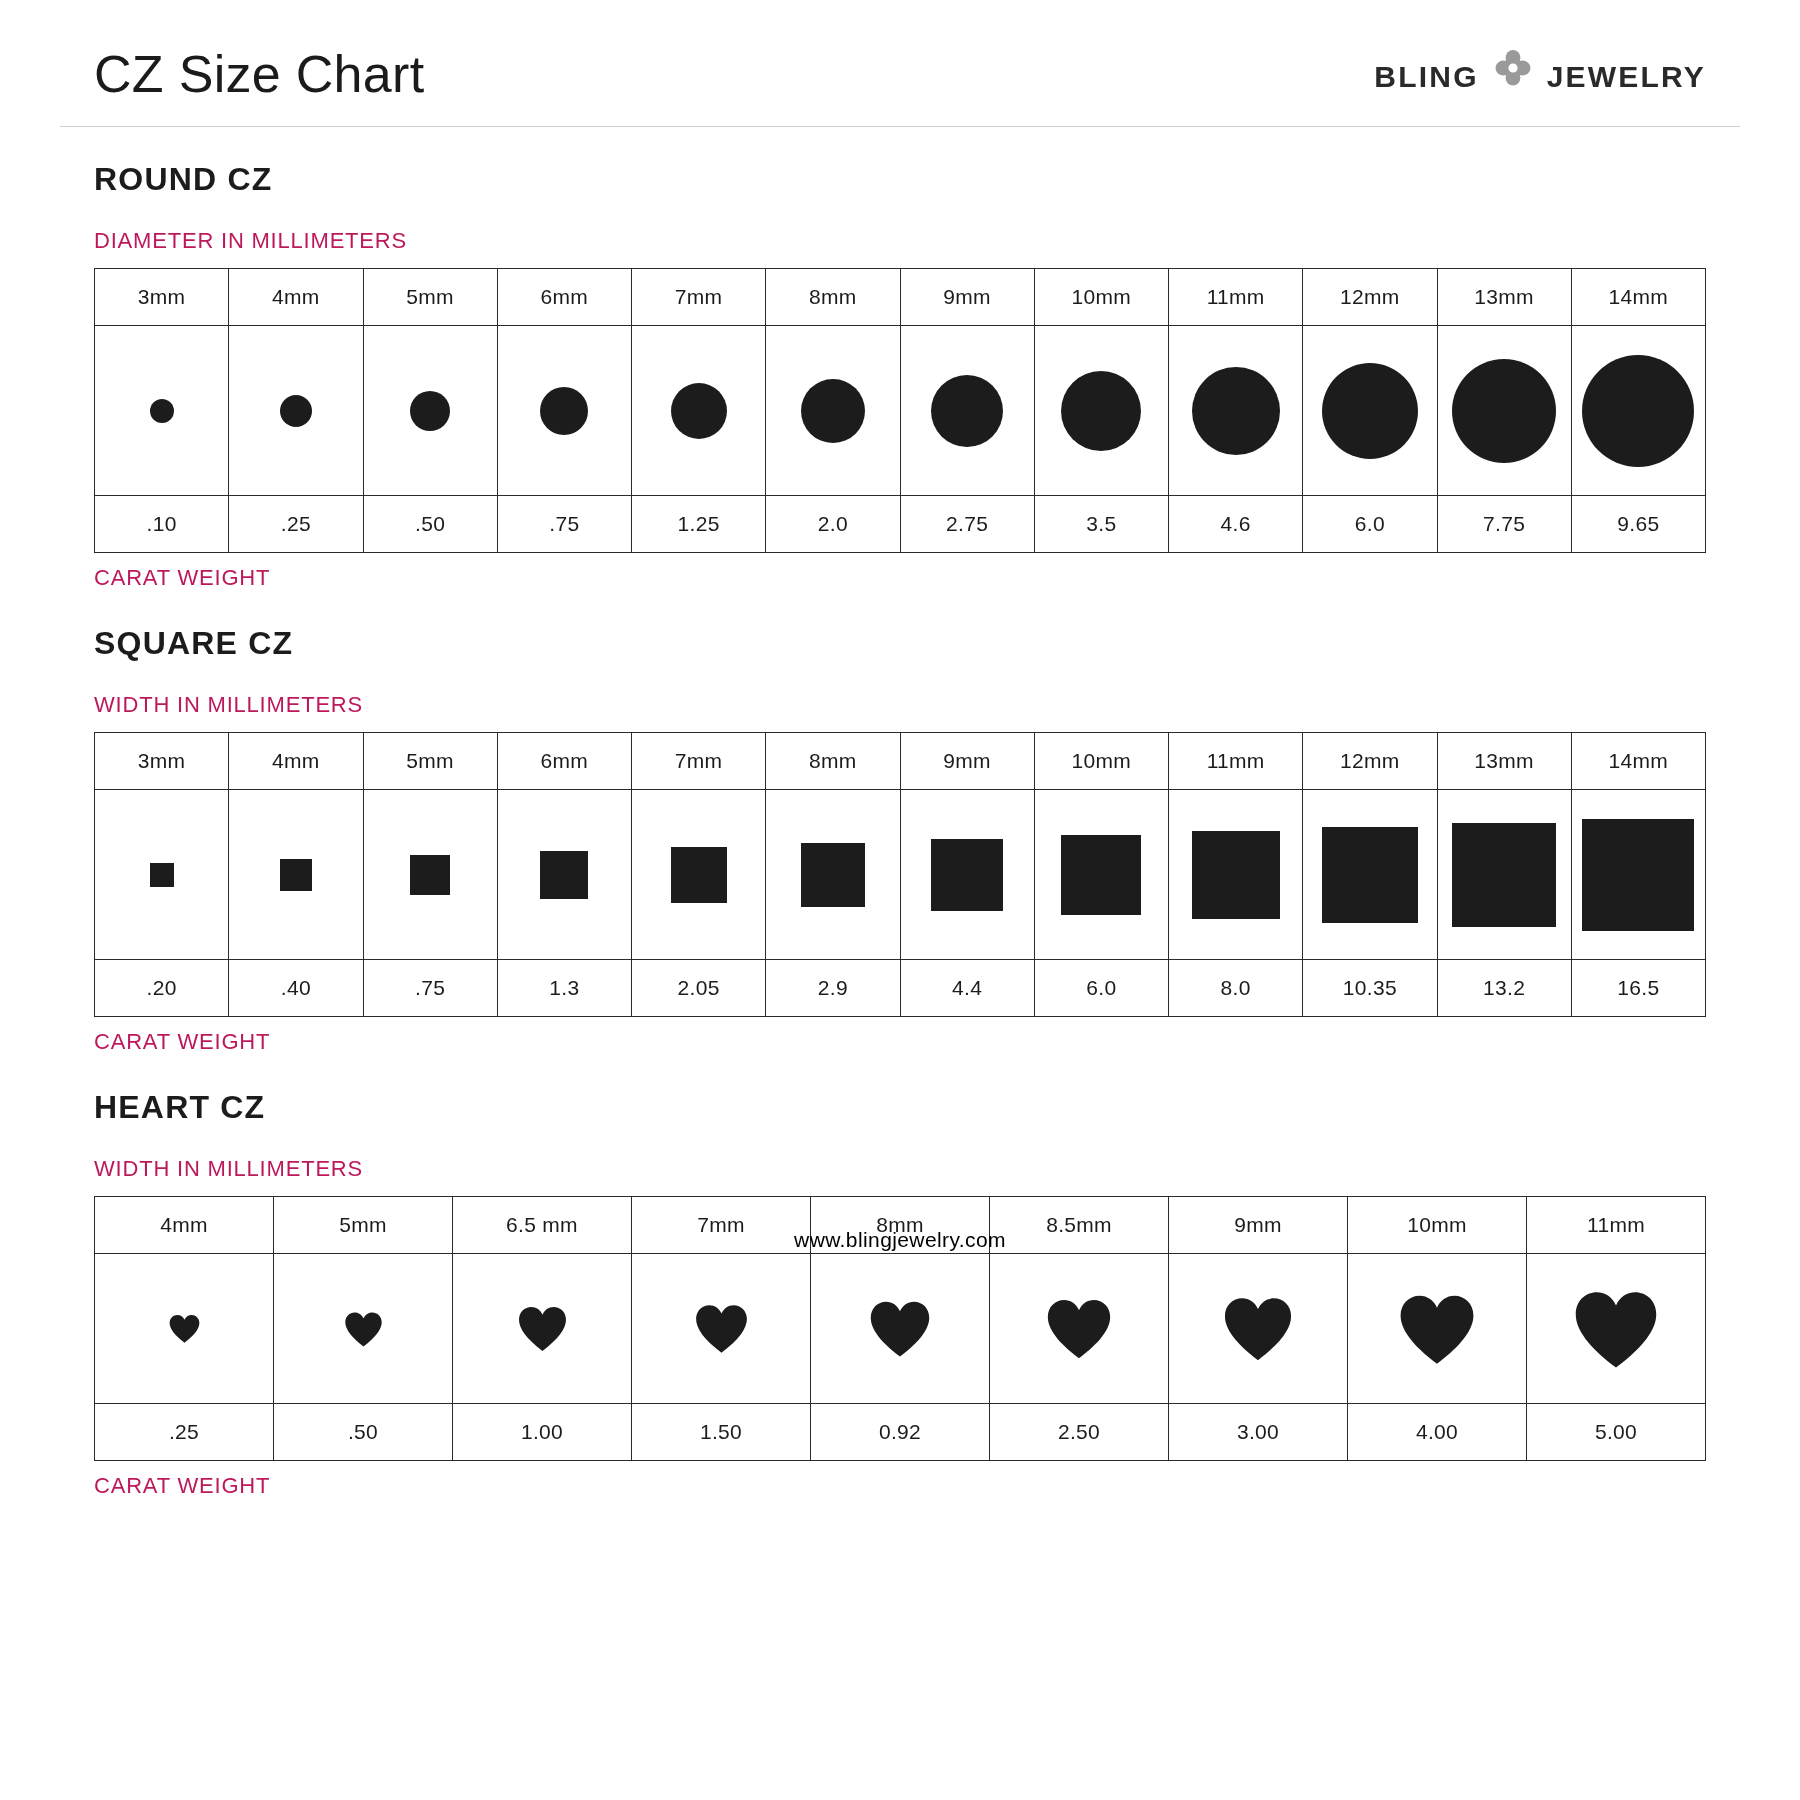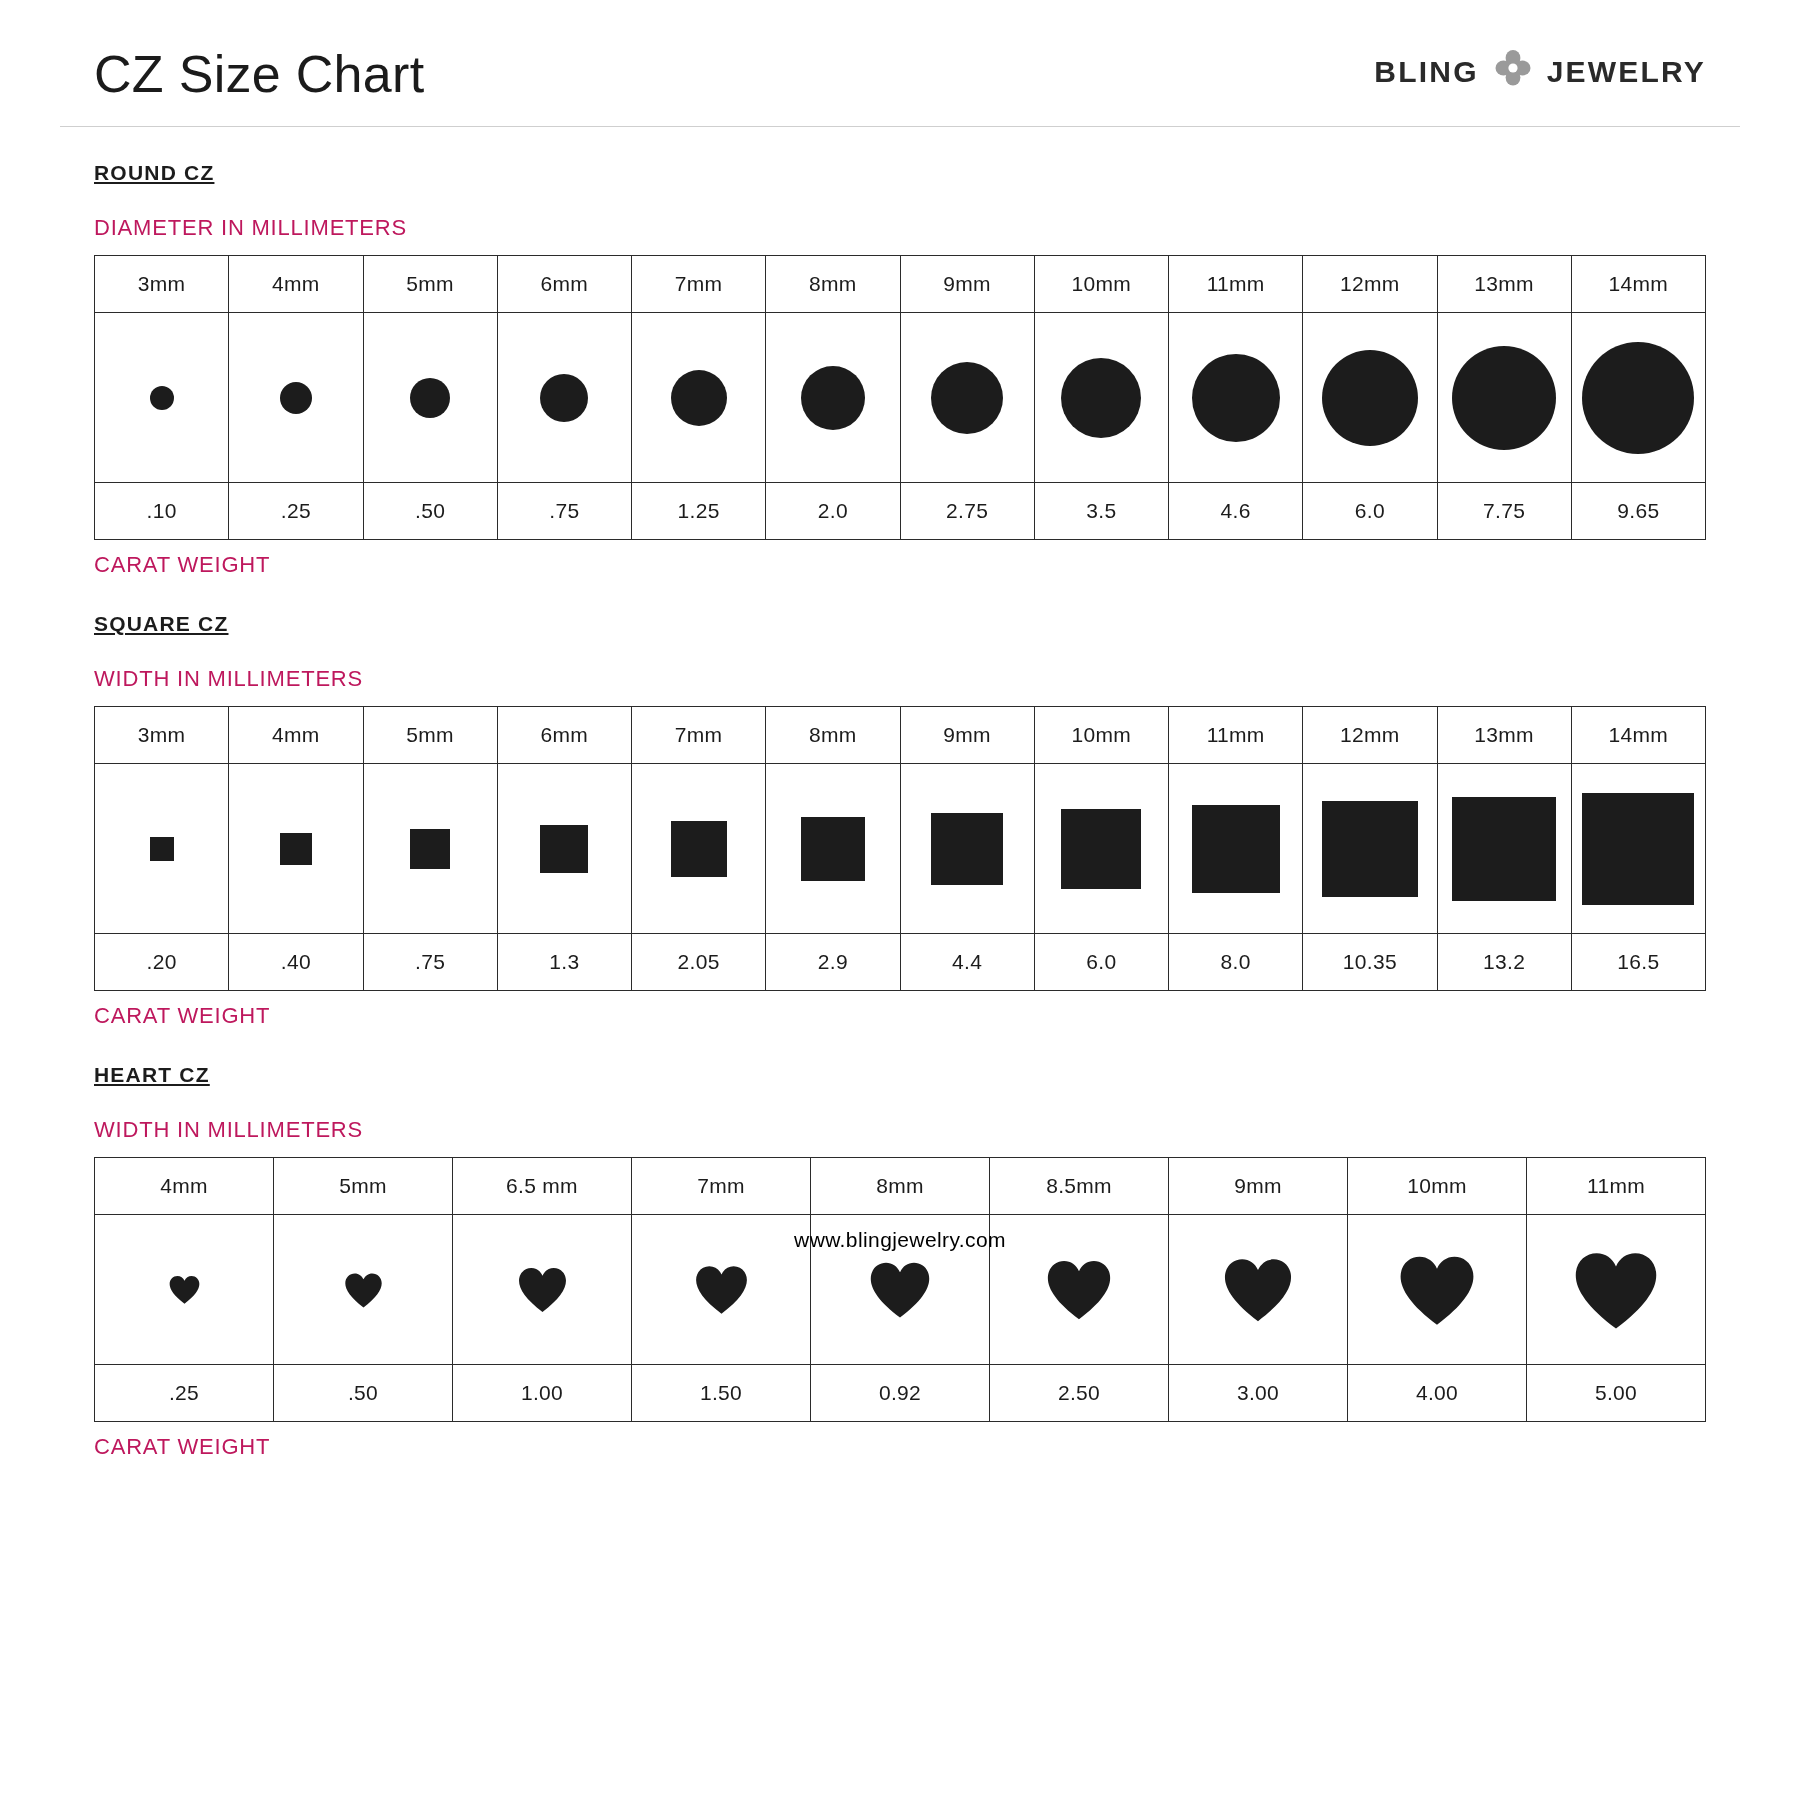--- a/index.html
+++ b/index.html
@@ -29,38 +29,37 @@
   }
   .page-title {
     font-size: 52px;
     font-weight: 400;
     letter-spacing: 0.3px;
     line-height: 1;
     color: #1b1b1b;
   }
   .brand {
     display: flex;
-    align-items: center;
+    align-items: flex-end;
     gap: 14px;
     font-size: 30px;
     font-weight: 700;
     letter-spacing: 2.2px;
     color: #2a2a2a;
     padding-bottom: 6px;
   }
   .brand .clover { display:block; }
 
   
   .section { margin-top: 34px; padding: 0 34px; }
   .section-title {
-    font-size: 21px;
+    font-size: 32px;
     font-weight: 700;
     letter-spacing: 1.2px;
     margin: 0 0 30px 0;
-    text-decoration: underline;
   }
   .axis-label {
     font-size: 22px;
     letter-spacing: 0.8px;
     font-weight: 400;
     color: #be185d;
     margin-bottom: 14px;
   }
   .axis-label.bottom { margin: 12px 0 0 0; }
 

